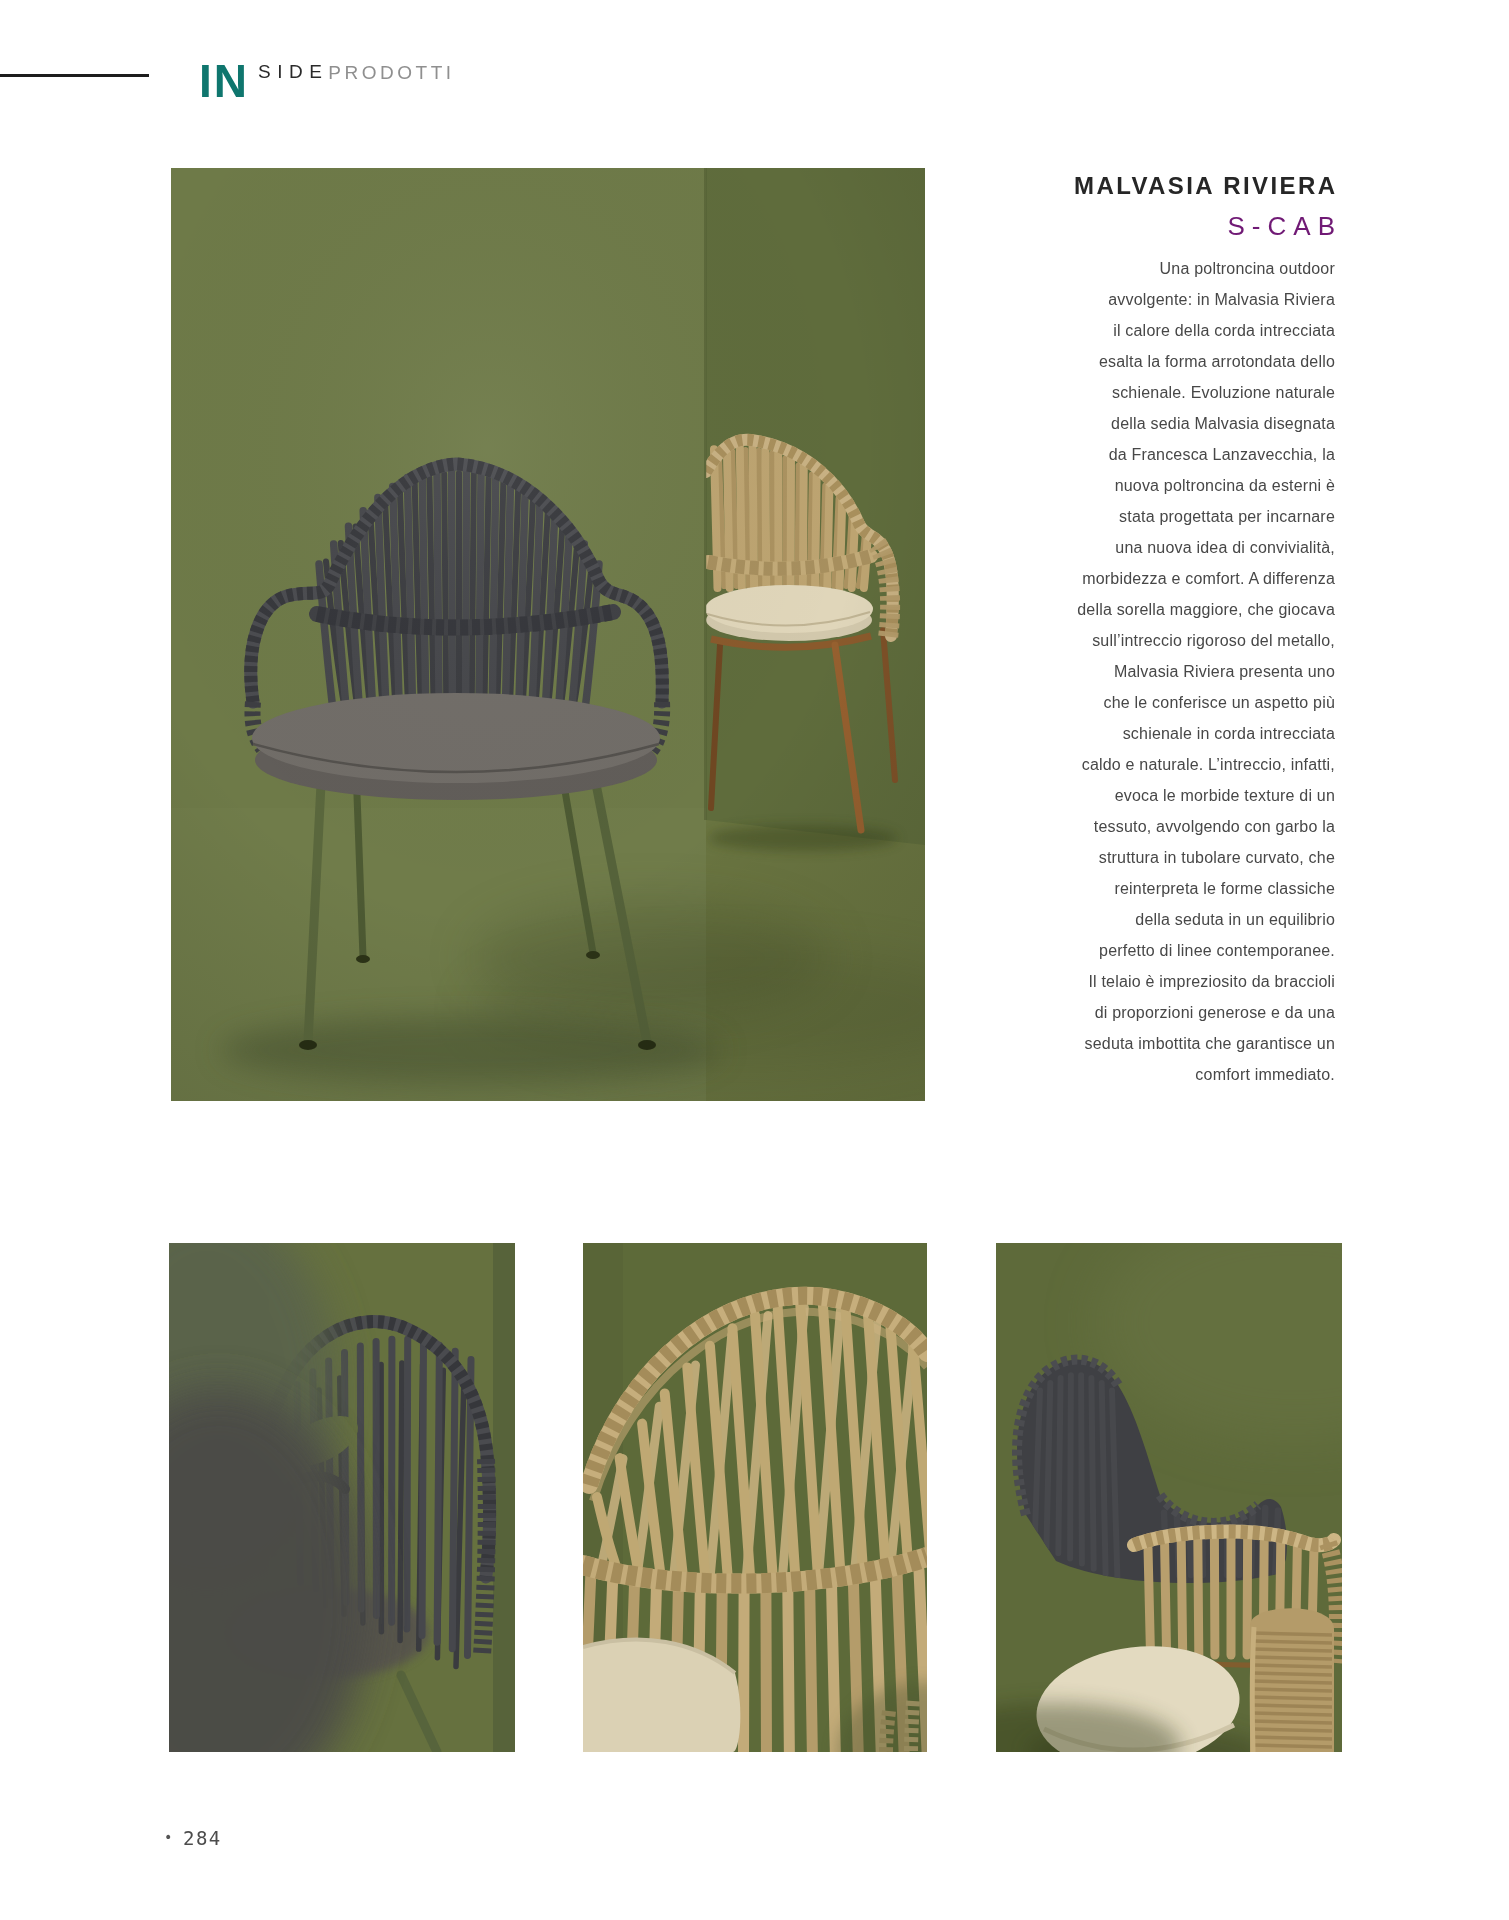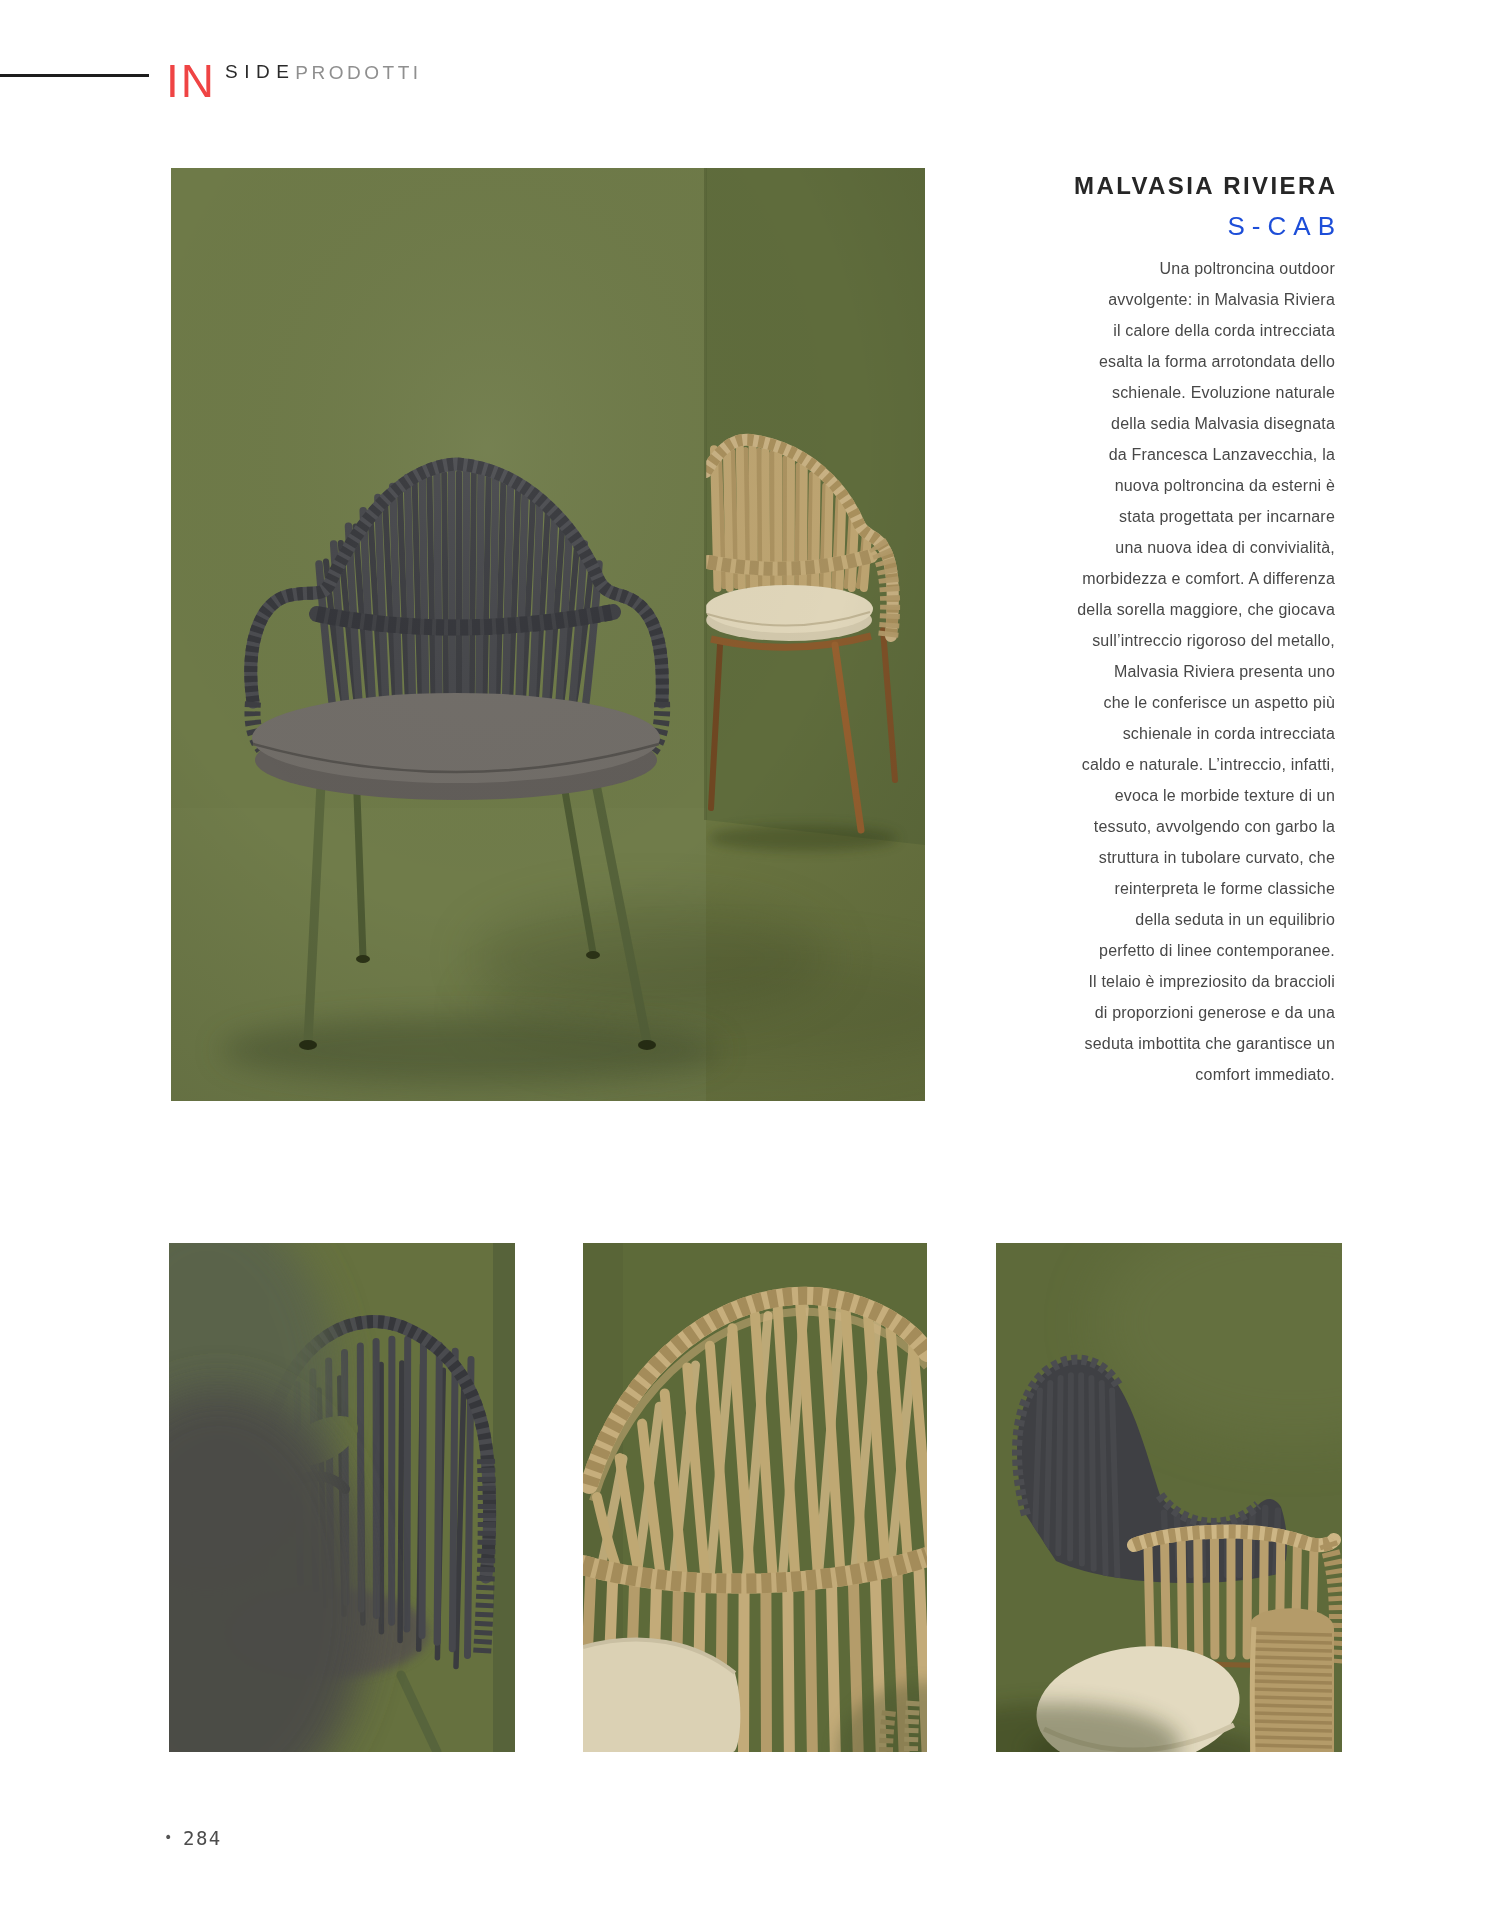--- a/index.html
+++ b/index.html
@@ -1,28 +1,28 @@
 <!DOCTYPE html>
 <html><head>
 <meta charset="utf-8">
 <style>
   html,body{margin:0;padding:0;background:#ffffff;}
   .page{position:relative;width:1509px;height:1920px;background:#ffffff;overflow:hidden;
         font-family:"Liberation Sans",sans-serif;}
   
   .mast-rule{position:absolute;left:0;top:74px;width:149px;height:3px;background:#1d1d1d;}
   .brand{position:absolute;left:166px;top:58px;display:flex;align-items:flex-start;}
-  .brand-in{font-size:46px;font-weight:400;letter-spacing:2px;color:#ef4444;line-height:1;}
+  .brand-in{font-size:46px;font-weight:700;letter-spacing:2px;color:#0f766e;line-height:1;margin-left:33px;}
   .brand-sub{display:flex;flex-direction:row;margin-left:9px;margin-top:4px;}
   .brand-side{font-size:19px;letter-spacing:6.5px;color:#2a2a2a;line-height:19px;}
   .brand-prodotti{font-size:19px;letter-spacing:3.5px;color:#8f8f8f;line-height:19px;margin-top:1px;}
   
   .article{position:absolute;top:160px;right:174px;width:430px;text-align:right;}
   .article h1{margin:12px;font-size:24px;font-weight:700;letter-spacing:2.4px;margin-right:-2.4px;color:#262626;line-height:28px;}
-  .article h2{margin:3px 0 13px 0;font-size:26px;font-weight:400;letter-spacing:7px;margin-right:-7px;color:#1d4ed8;line-height:28px;}
+  .article h2{margin:3px 0 13px 0;font-size:26px;font-weight:400;letter-spacing:7px;margin-right:-7px;color:#701a75;line-height:28px;}
   .body-line{font-size:16px;line-height:31px;letter-spacing:0.2px;color:#474747;white-space:nowrap;}
   
   figure{margin:0;padding:0;position:absolute;}
   .fig-main{left:171px;top:168px;width:754px;height:933px;}
   .fig-d1{left:169px;top:1243px;width:346px;height:509px;}
   .fig-d2{left:583px;top:1243px;width:344px;height:509px;}
   .fig-d3{left:996px;top:1243px;width:346px;height:509px;}
   figure svg{display:block;width:100%;height:100%;}
   
   .pageno{position:absolute;left:164px;top:1827px;font-family:"DejaVu Sans Mono",monospace;

